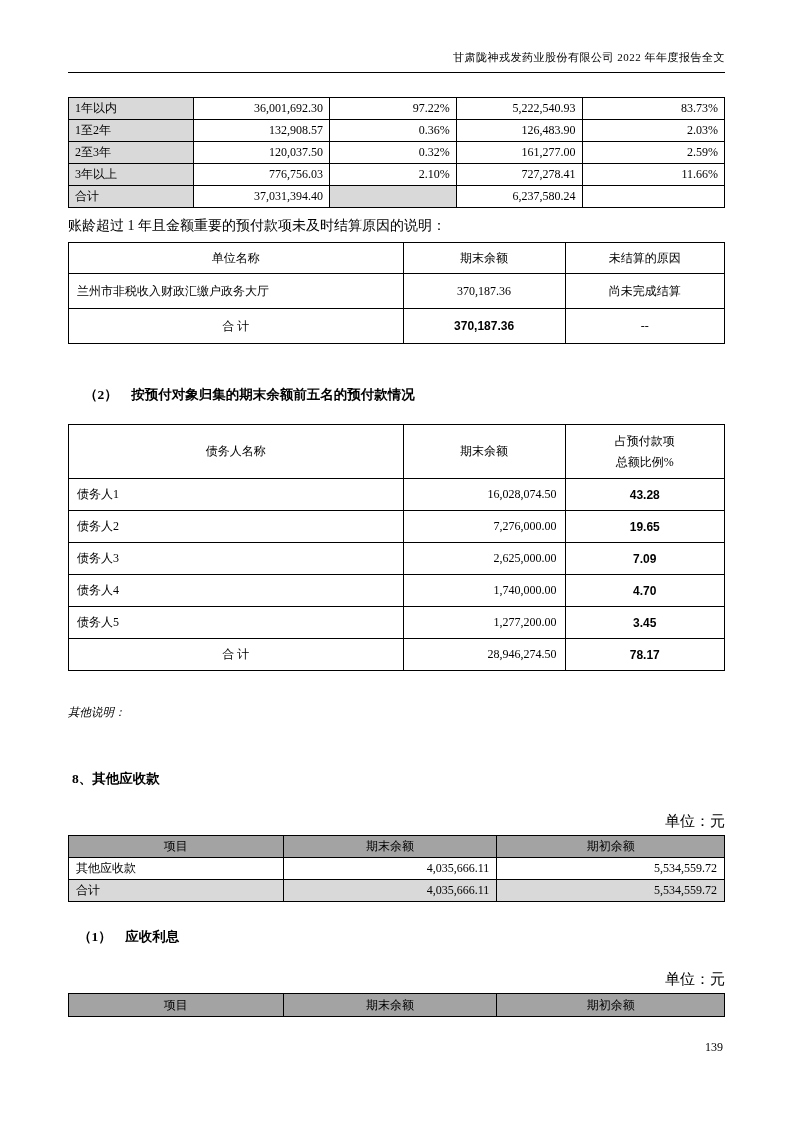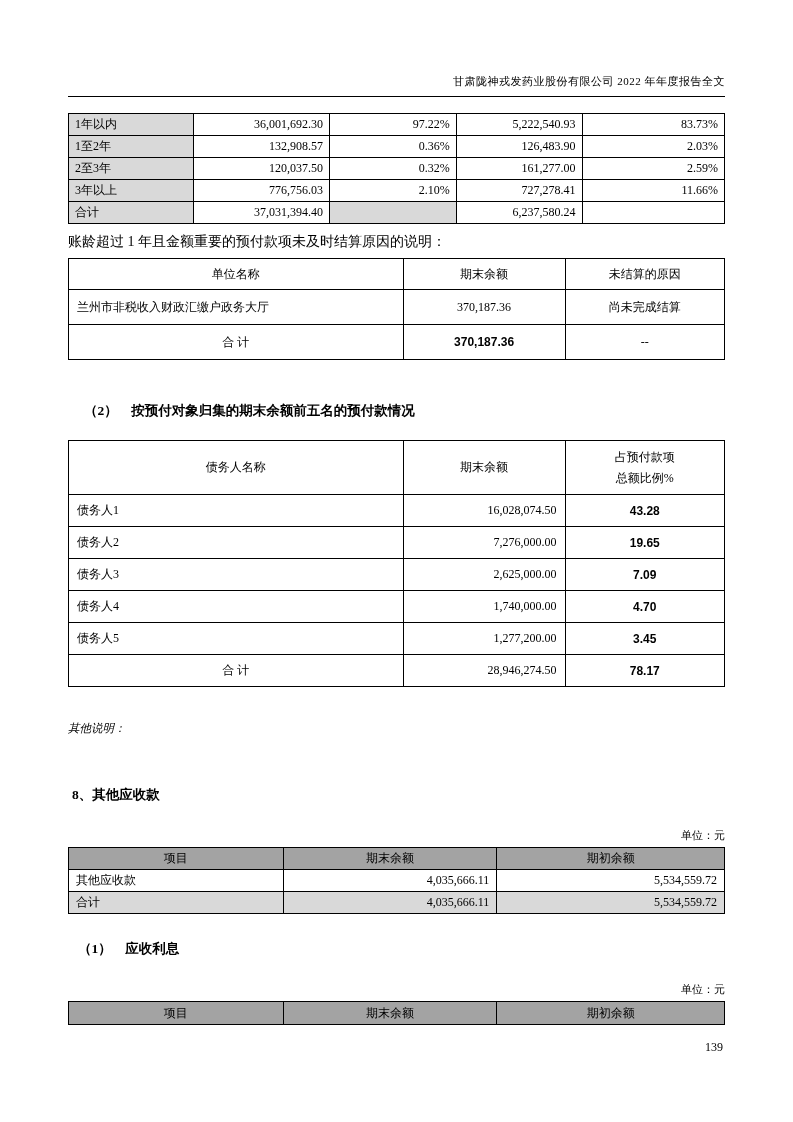--- a/index.html
+++ b/index.html
@@ -8,39 +8,39 @@
     background: #ffffff;
     color: #000000;
     font-family: "Liberation Serif", "DejaVu Serif", serif;
     position: relative;
     overflow: hidden;
   }
   .page { width: 793px; height: 1122px; padding: 0 68px; position: relative; }
 
   
   .doc-header {
-    padding-top: 74px;
+    padding-top: 50px;
     padding-bottom: 7px;
     border-bottom: 1.5px solid #000;
     text-align: right;
     font-size: 11px;
     letter-spacing: .5px;
   }
 
   table { width: 100%; border-collapse: collapse; table-layout: fixed; }
   td, th { border: 1px solid #000; font-size: 12px; font-weight: normal; overflow: hidden; white-space: nowrap; }
   .gray  { background: #d9d9d9; }
   .gray2 { background: #a3a3a3; }
   .l { text-align: left; }
   .c { text-align: center; }
   .r { text-align: right; }
   .sansb { font-family: "Liberation Sans", "DejaVu Sans", sans-serif; font-weight: bold; font-size: 12px; }
 
   
-  .t-aging { margin-top: 16px; }
+  .t-aging { margin-top: 24px; }
   .t-aging td { height: 22px; padding: 1px 6px; }
 
   
   .note { font-size: 14px; margin-top: 9px; }
 
   
   .t-unsettled { margin-top: 7px; }
   .t-unsettled th { height: 31px; padding: 2px 6px; }
   .t-unsettled td { height: 35px; padding: 2px 8px; }
 
@@ -51,21 +51,21 @@
   .h-sub2 { margin-top: 22px; margin-left: 10px; font-size: 13.5px; font-weight: bold; }
 
   
   .t-top5 { margin-top: 20px; }
   .t-top5 th { height: 54px; padding: 2px 6px; vertical-align: middle; }
   .t-top5 th .stack { line-height: 21px; }
   .t-top5 td { height: 32px; padding: 2px 8px; }
 
   .other-note { font-size: 11.5px; margin-top: 34px; font-style: italic; }
 
-  .unit-label { text-align: right; font-size: 11px; margin-top: 24px; margin-bottom: 4px; }
+  .unit-label { text-align: right; font-size: 15px; margin-top: 24px; margin-bottom: 4px; }
 
   
   .t-other td, .t-other th { height: 22px; padding: 1px 7px; }
   .t-interest { margin-top: 2px; }
   .t-interest th { height: 23px; padding: 1px 7px; }
 
   .page-number {
     position: absolute;
     right: 70px;
     top: 1040px;

